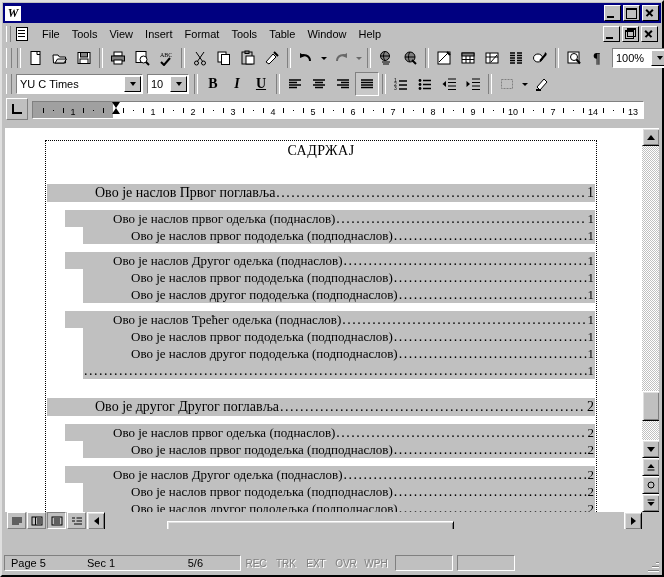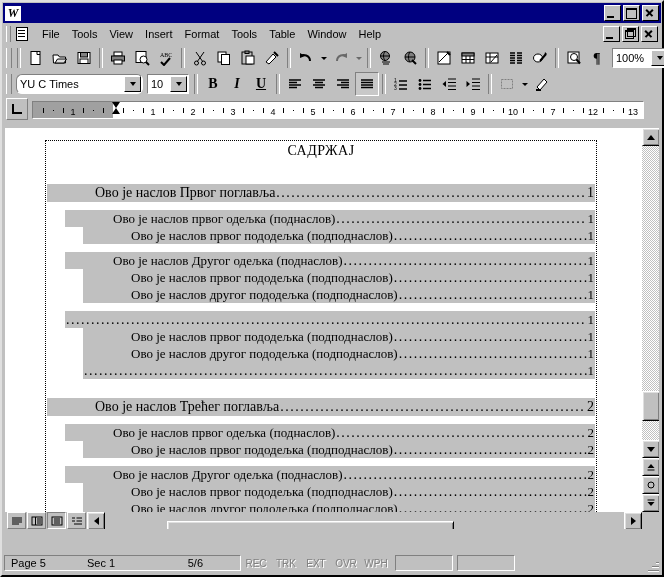--- a/index.html
+++ b/index.html
@@ -82,21 +82,21 @@
     display:flex;align-items:center;position:relative;flex:none;margin:0 2px;
   }
   .combo .val{padding-left:3px;font-size:11px;color:#000;white-space:nowrap;overflow:hidden;}
   .combo .arrow{
     width:15px;height:14px;margin-left:auto;margin-right:1px;background:#c0c0c0;
     border:1px solid;border-color:#fff #000 #000 #fff;
     display:flex;align-items:center;justify-content:center;flex:none;
   }
   .combo .arrow:after{content:"";border-left:3px solid transparent;border-right:3px solid transparent;border-top:4px solid #000;}
   .style-combo{width:105px;}
-  .font-combo{width:125px;border-radius:6px;}
+  .font-combo{width:125px;}
   .size-combo{width:40px;}
   .zoom-combo{width:56px;}
   
   .rulerrow{
     height:22px;background:#c0c0c0;margin:1px 1px 0 1px;
     display:flex;align-items:stretch;
   }
   .tabsel{
     width:20px;height:20px;background:#c0c0c0;
     border:1px solid;border-color:#fff #808080 #808080 #fff;
@@ -548,21 +548,21 @@
       <div class="tick" style="left:160px;">2</div>
       <div class="tick" style="left:200px;">3</div>
       <div class="tick" style="left:240px;">4</div>
       <div class="tick" style="left:280px;">5</div>
       <div class="tick" style="left:320px;">6</div>
       <div class="tick" style="left:360px;">7</div>
       <div class="tick" style="left:400px;">8</div>
       <div class="tick" style="left:440px;">9</div>
       <div class="tick" style="left:480px;">10</div>
       <div class="tick" style="left:520px;">7</div>
-      <div class="tick" style="left:560px;">12</div>
+      <div class="tick" style="left:560px;">14</div>
       <div class="tick" style="left:600px;">13</div>
       <div class="dot" style="left:100px;"></div>
         <div class="dot" style="left:140px;"></div>
       <div class="dot" style="left:180px;"></div>
         <div class="dot" style="left:220px;"></div>
       <div class="dot" style="left:260px;"></div>
         <div class="dot" style="left:300px;"></div>
       <div class="dot" style="left:340px;"></div>
         <div class="dot" style="left:380px;"></div>
       <div class="dot" style="left:420px;"></div>
@@ -638,40 +638,41 @@
               <span class="leader">...........................................................................................................................</span>
               <span class="pno">1</span>
             </div>
             <div class="entry lvl3">
               <span class="etext">Ово је наслов другог пододељка (подподнаслов)</span>
               <span class="leader">...........................................................................................................................</span>
               <span class="pno">1</span>
             </div>
             <div class="gap-sm"></div>
             <div class="entry lvl2">
+              <span class="etext">Ово је наслов Трећег одељка (поднаслов)</span>
               <span class="leader">...........................................................................................................................</span>
               <span class="pno">1</span>
             </div>
             <div class="entry lvl3">
               <span class="etext">Ово је наслов првог пододељка (подподнаслов)</span>
               <span class="leader">...........................................................................................................................</span>
               <span class="pno">1</span>
             </div>
             <div class="entry lvl3">
               <span class="etext">Ово је наслов другог пододељка (подподнаслов)</span>
               <span class="leader">...........................................................................................................................</span>
               <span class="pno">1</span>
             </div>
             <div class="entry lvl3">
               <span class="leader">...........................................................................................................................</span>
               <span class="pno">1</span>
             </div>
             <div class="gap-lg"></div>
             <div class="entry lvl1">
-              <span class="etext">Ово је наслов Трећег поглавља</span>
+              <span class="etext">Ово је другог Другог поглавља</span>
               <span class="leader">...........................................................................................................................</span>
               <span class="pno">2</span>
             </div>
             <div class="gap-sm"></div>
             <div class="entry lvl2">
               <span class="etext">Ово је наслов првог одељка (поднаслов)</span>
               <span class="leader">...........................................................................................................................</span>
               <span class="pno">2</span>
             </div>
             <div class="entry lvl3">

